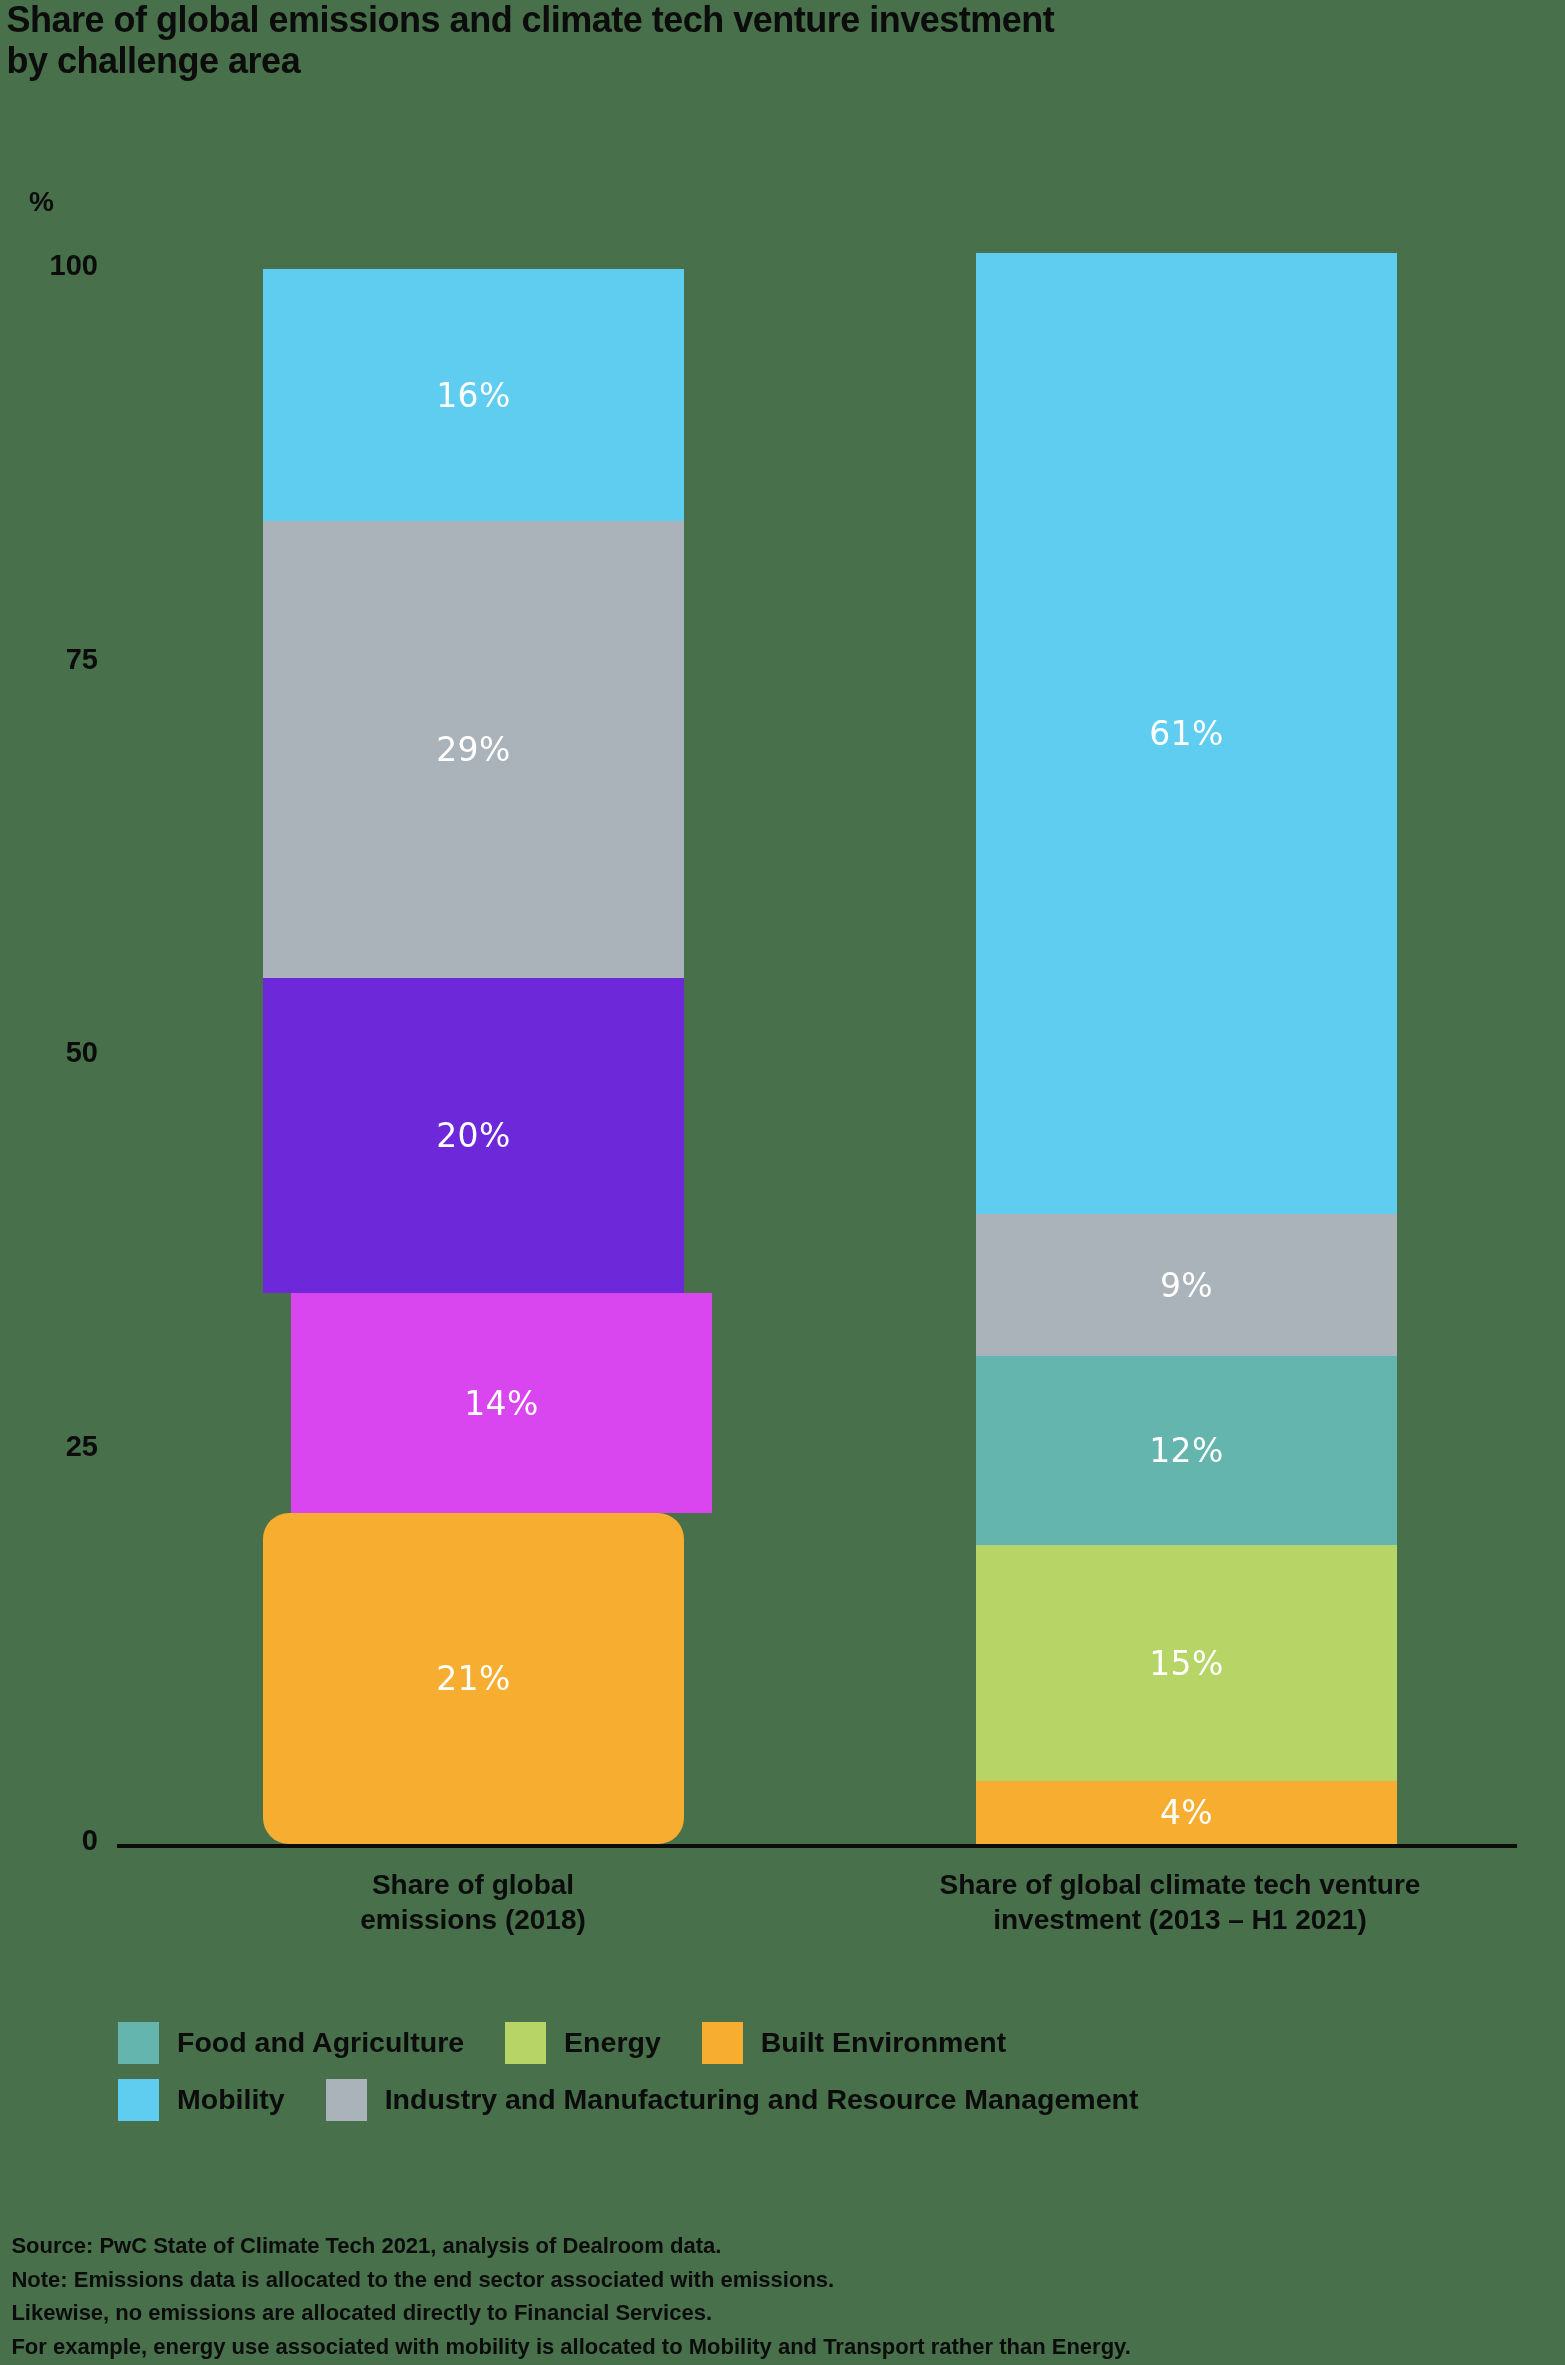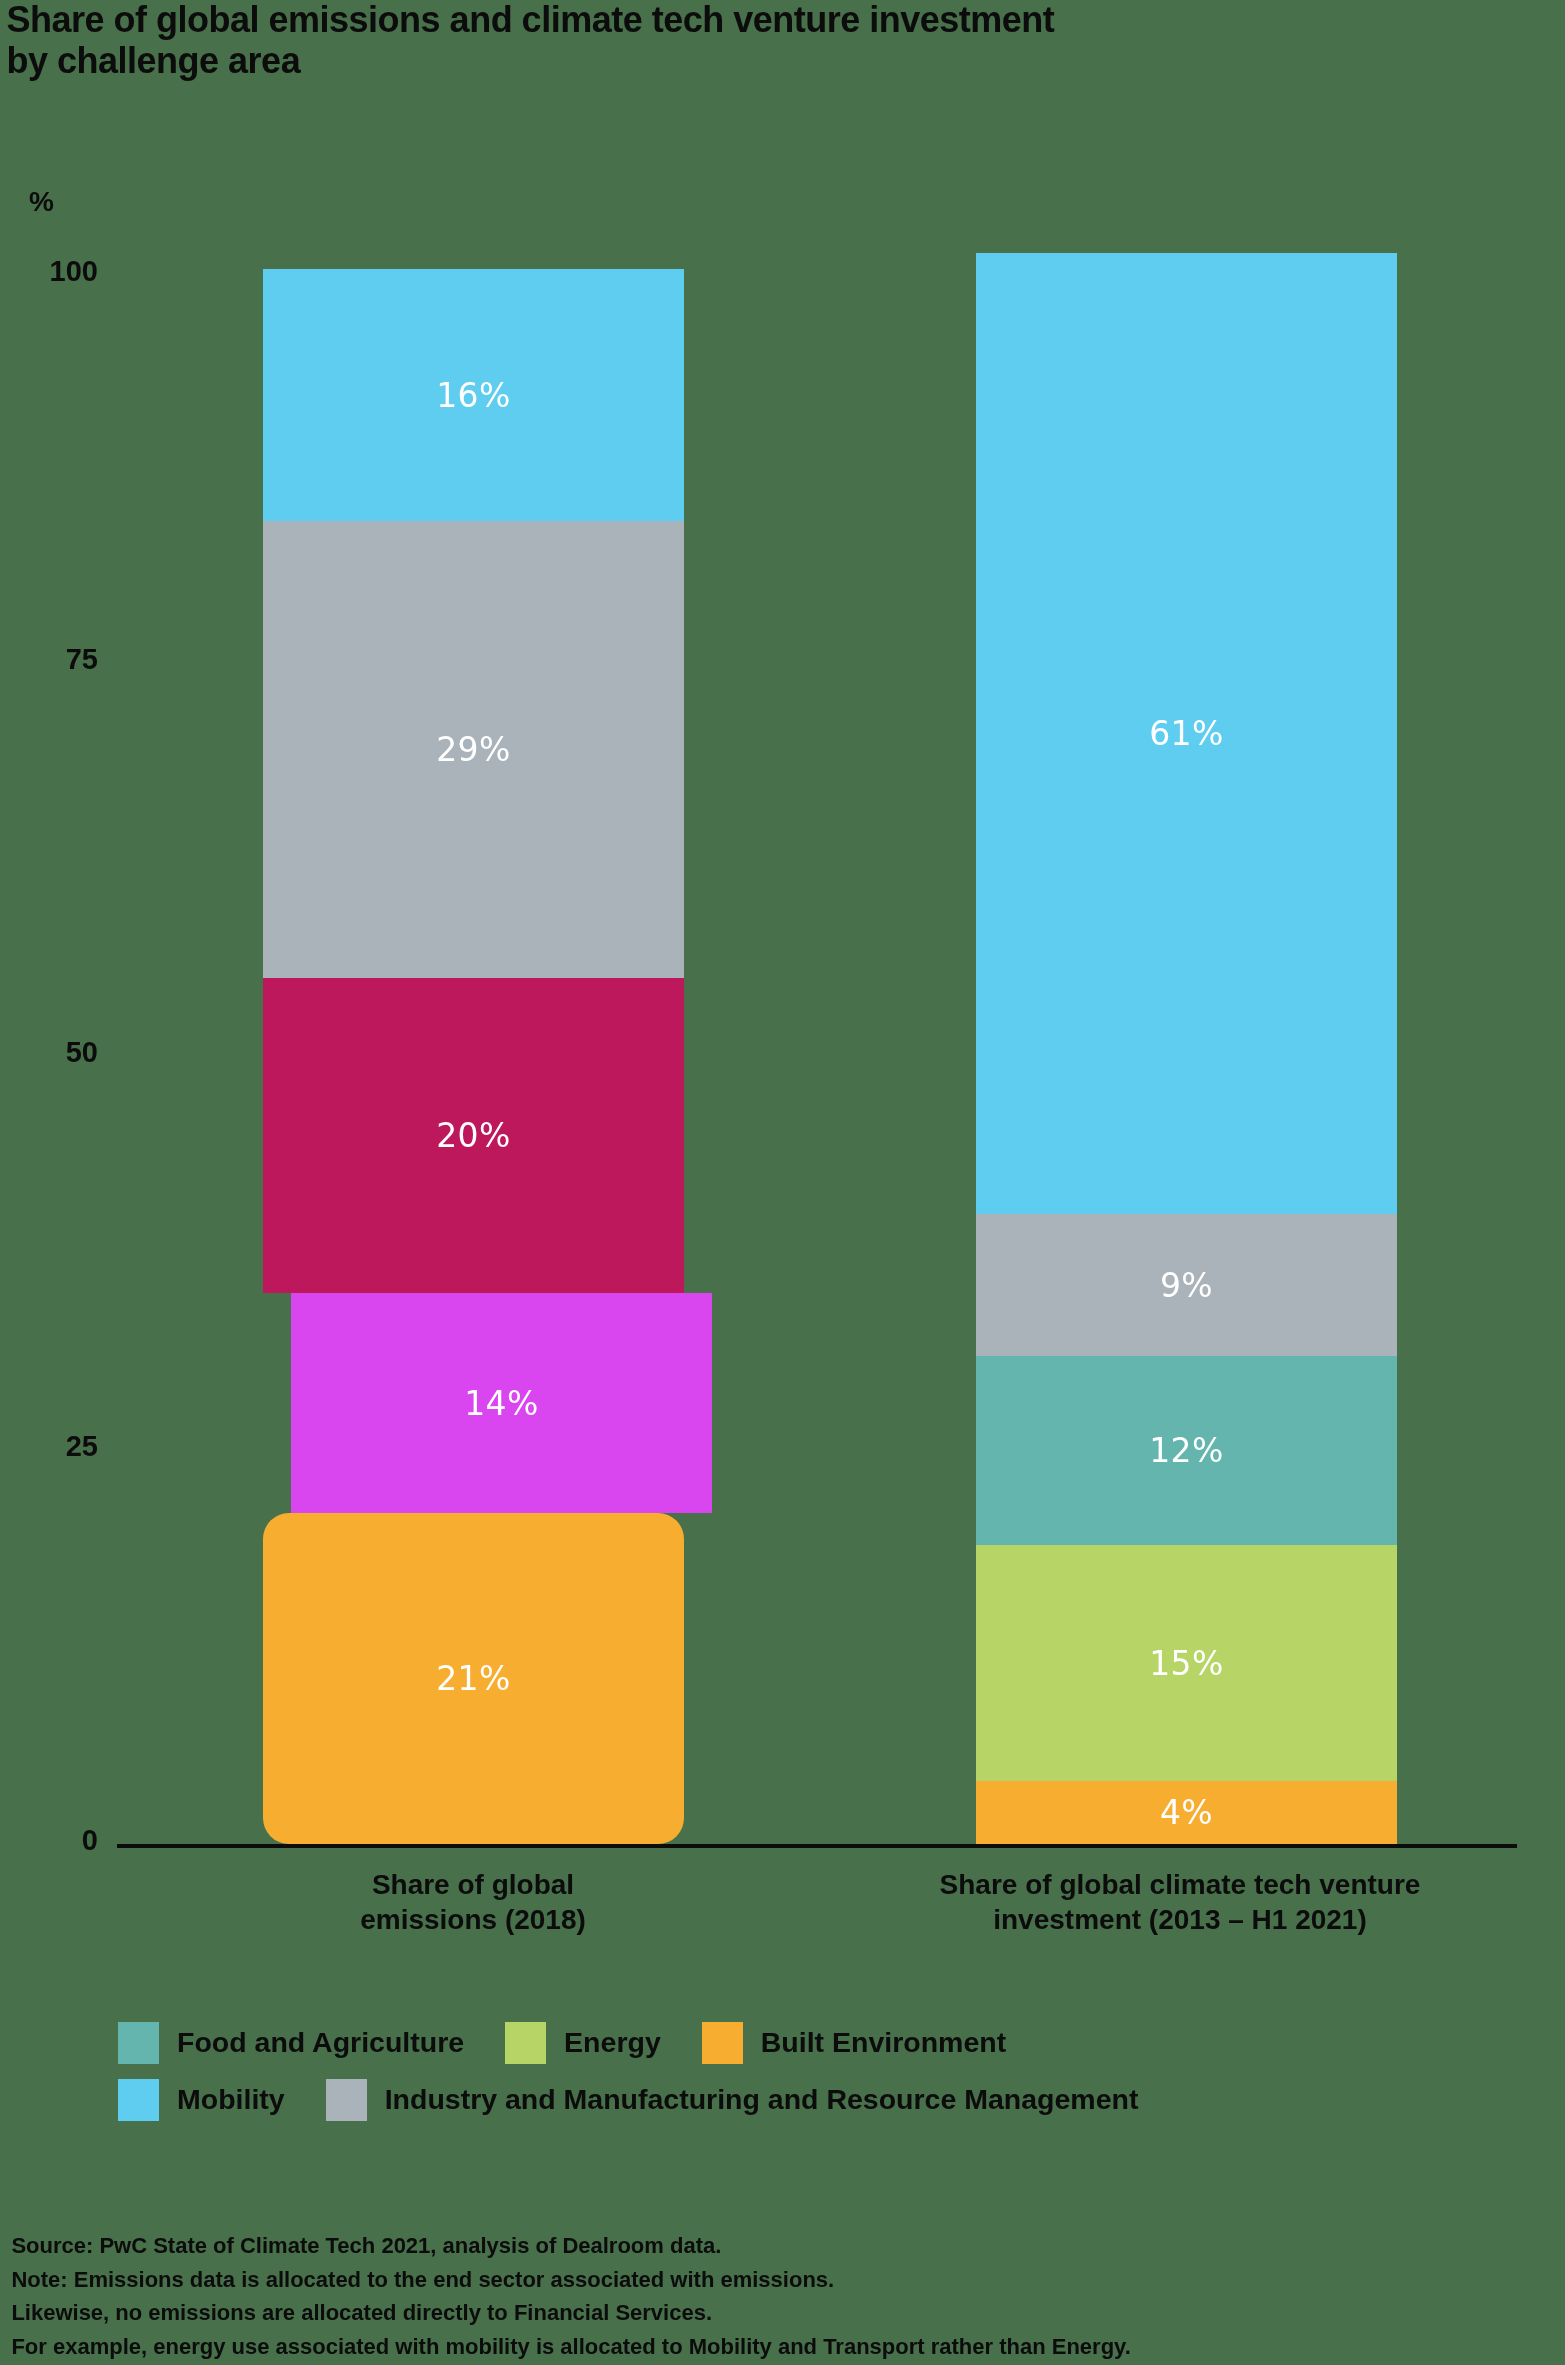--- a/index.html
+++ b/index.html
@@ -147,36 +147,36 @@
 
   <div class="title">
     <span>Share of global emissions and climate tech venture investment</span>
     <span>by challenge area</span>
   </div>
 
   <div class="plot">
 
     <div class="unit-label">%</div>
 
-    <div class="ytick" style="top:249px;margin-top:6px;">100</div>
+    <div class="ytick" style="top:249px;">100</div>
     <div class="ytick" style="top:643px;padding-left:16px;">75</div>
     <div class="ytick" style="top:1036px;">50</div>
     <div class="ytick" style="top:1430px;">25</div>
     <div class="ytick" style="top:1824px;">0</div>
 
     <div class="axis-line"></div>
 
     <div class="bar b1" id="bar1" style="top: 269px; height: 1575px;">
         <div class="seg" style="height: 252px; background: rgb(95, 205, 240);">
           <span class="seg-label">16%</span>
         </div>
         <div class="seg" style="height: 457px; background: rgb(170, 179, 186);">
           <span class="seg-label">29%</span>
         </div>
-        <div class="seg" style="height: 315px; background: #be185d; justify-content: center;">
+        <div class="seg" style="height: 315px; background: #6d28d9; justify-content: center;">
           <span class="seg-label">20%</span>
         </div>
         <div class="seg" style="height: 220px; background: #d946ef; margin-left: 28px;">
           <span class="seg-label">14%</span>
         </div>
         <div class="seg" style="height: 331px; background: rgb(247, 174, 48); border-radius: 26px;">
           <span class="seg-label">21%</span>
         </div>
       </div>
 

